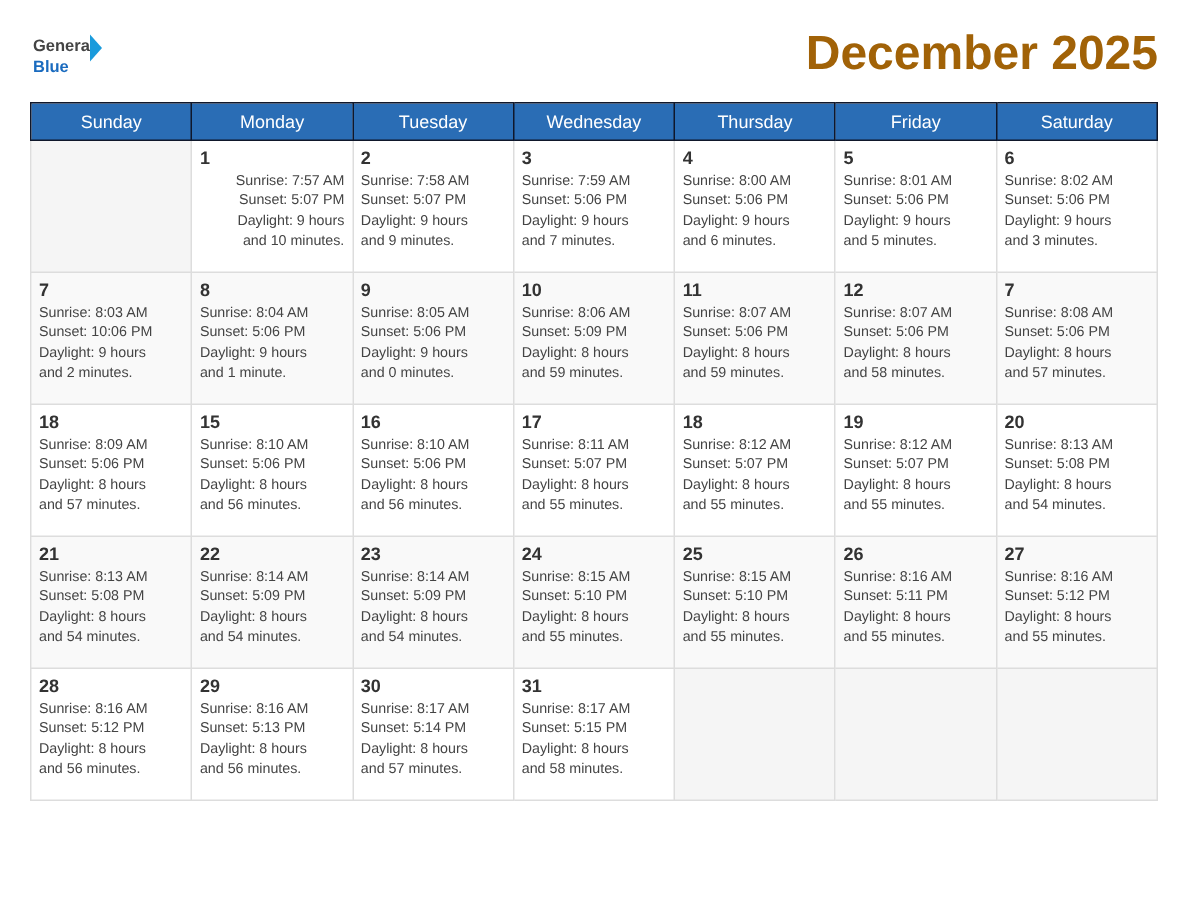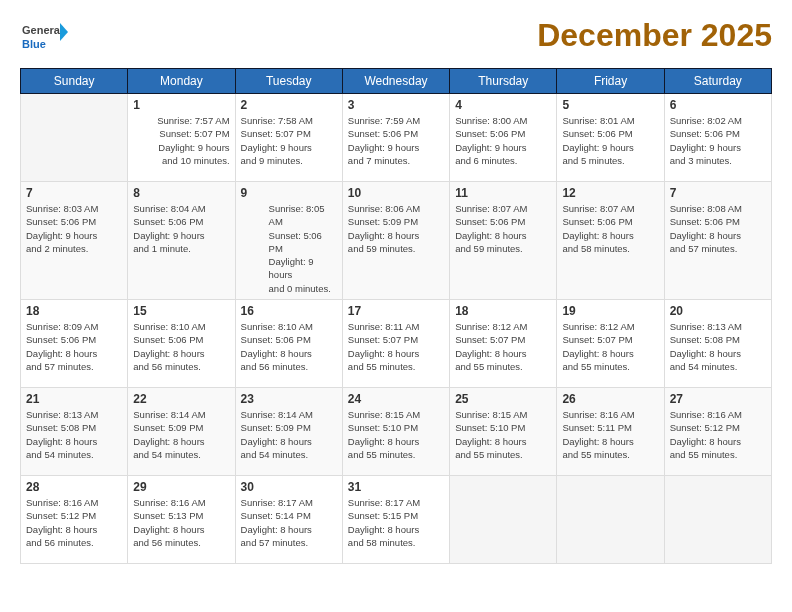--- a/index.html
+++ b/index.html
@@ -156,34 +156,34 @@
             <div class="day-info" style="white-space: pre-line;">Sunrise: 8:02 AM
 Sunset: 5:06 PM
 Daylight: 9 hours
 and 3 minutes.</div>
           </td>
         </tr>
         <tr>
           <td>
             <span class="day-number">7</span>
             <div class="day-info" style="white-space: pre-line;">Sunrise: 8:03 AM
-Sunset: 5:06 PM
+Sunset: 10:06 PM
 Daylight: 9 hours
 and 2 minutes.</div>
           </td>
           <td>
             <span class="day-number">8</span>
             <div class="day-info" style="white-space: pre-line;">Sunrise: 8:04 AM
 Sunset: 5:06 PM
 Daylight: 9 hours
 and 1 minute.</div>
           </td>
           <td>
             <span class="day-number">9</span>
-            <div class="day-info" style="white-space: pre-line; margin-left: 28px;">Sunrise: 8:05 AM
+            <div class="day-info" style="white-space: pre-line;">Sunrise: 8:05 AM
 Sunset: 5:06 PM
 Daylight: 9 hours
 and 0 minutes.</div>
           </td>
           <td>
             <span class="day-number">10</span>
             <div class="day-info" style="white-space: pre-line;">Sunrise: 8:06 AM
 Sunset: 5:09 PM
 Daylight: 8 hours
 and 59 minutes.</div>

